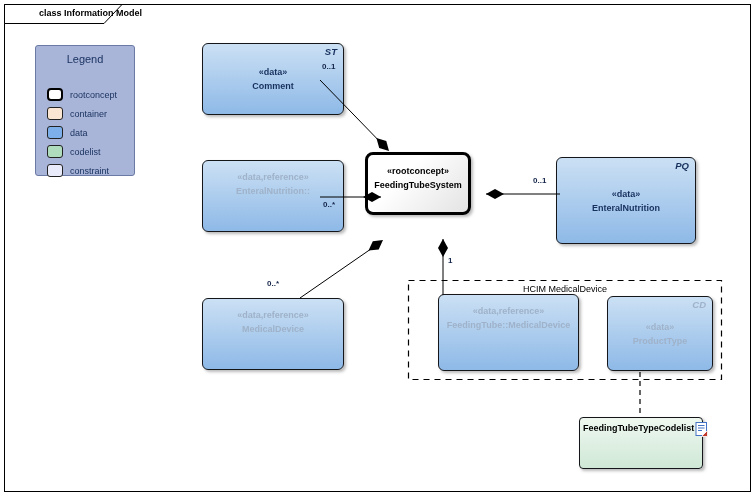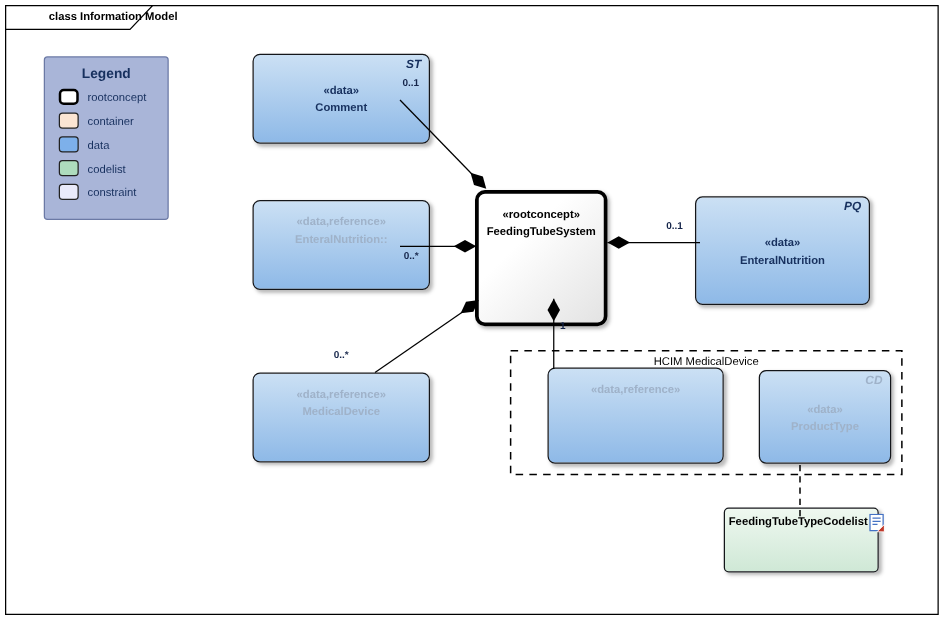--- a/index.html
+++ b/index.html
@@ -30,21 +30,21 @@
                      font-size:9px; color:#000; z-index:2; }
 
   
   .codelist-inner { display:flex; align-items:flex-start; padding:4px 2px 0 3px; font-size:9px;
                     font-weight:bold; color:#000; line-height:13px; }
   .doc-icon { margin-left:1px; flex:0 0 auto; }
 
   
   .legend { position:absolute; left:35px; top:45px; width:100px; height:131px; background:#a9b5d8;
             border:1px solid #6b79a5; border-radius:3px; box-sizing:border-box; z-index:3; }
-  .legend-title { text-align:center; font-size:11px; font-weight:bold; color:#17305e; margin:7px 0 5px; }
+  .legend-title { text-align:center; font-size:11px; font-weight:normal; color:#17305e; margin:7px 0 22px; }
   .legend-row { display:flex; align-items:center; margin:4px 14px 4px 11px; height:15px; }
   .swatch { width:16px; height:13px; border:1px solid #222; border-radius:3px; box-sizing:border-box; margin-right:7px; flex:0 0 auto; }
   .swatch-rootconcept { background:#ffffff; border:2.5px solid #000; border-radius:4px; }
   .swatch-container { background:#fbe5d3; }
   .swatch-data { background:#7db0ea; }
   .swatch-codelist { background:#aedcbd; }
   .swatch-constraint { background:#e9eafa; }
   .legend-label { font-size:9px; color:#17305e; }
 
   
@@ -101,50 +101,51 @@
     </div>
   </div>
 
   <div class="node data-node faded" style="left:178px;top:298px;width:142px;height:72px;">
     <div class="node-text top-align">
       <span>«data,reference»</span>
       <span>MedicalDevice</span>
     </div>
   </div>
 
-  <div class="node root-node" style="left:380px;top:152px;width:106px;height:109px;">
+  <div class="node root-node" style="left:365px;top:152px;width:106px;height:63px;">
     <div class="node-text top-align" style="color:#000;">
       <span>«rootconcept»</span>
       <span>FeedingTubeSystem</span>
     </div>
   </div>
 
   <div class="node data-node" style="left:532px;top:157px;width:140px;height:87px;">
     <span class="badge">PQ</span>
     <div class="node-text">
       <span>«data»</span>
       <span>EnteralNutrition</span>
     </div>
   </div>
 
   <div class="node data-node faded" style="left:414px;top:294px;width:141px;height:77px;">
     <div class="node-text top-align">
       <span>«data,reference»</span>
+      <span>FeedingTube::MedicalDevice</span>
     </div>
   </div>
 
   <div class="node data-node faded" style="left:583px;top:296px;width:106px;height:75px;">
     <span class="badge faded-badge">CD</span>
     <div class="node-text">
       <span>«data»</span>
       <span>ProductType</span>
     </div>
   </div>
 
-  <div class="node codelist-node" style="left:579px;top:406px;width:124px;height:52px;">
+  <div class="node codelist-node" style="left:579px;top:417px;width:124px;height:52px;">
     <div class="codelist-inner">
       <span>FeedingTubeTypeCodelist</span>
       <svg class="doc-icon" width="13" height="15" viewBox="0 0 13 15">
         <rect x="1" y="0.5" width="10.5" height="13" fill="#ffffff" stroke="#4472c4" stroke-width="1"></rect>
         <line x1="3" y1="3.5" x2="9.5" y2="3.5" stroke="#4472c4" stroke-width="1"></line>
         <line x1="3" y1="6" x2="9.5" y2="6" stroke="#4472c4" stroke-width="1"></line>
         <line x1="3" y1="8.5" x2="7" y2="8.5" stroke="#4472c4" stroke-width="1"></line>
         <polygon points="6.5,14.5 12.5,14.5 12.5,8.5" fill="#c0392b" stroke="#ffffff" stroke-width="0.8"></polygon>
       </svg>
     </div>

